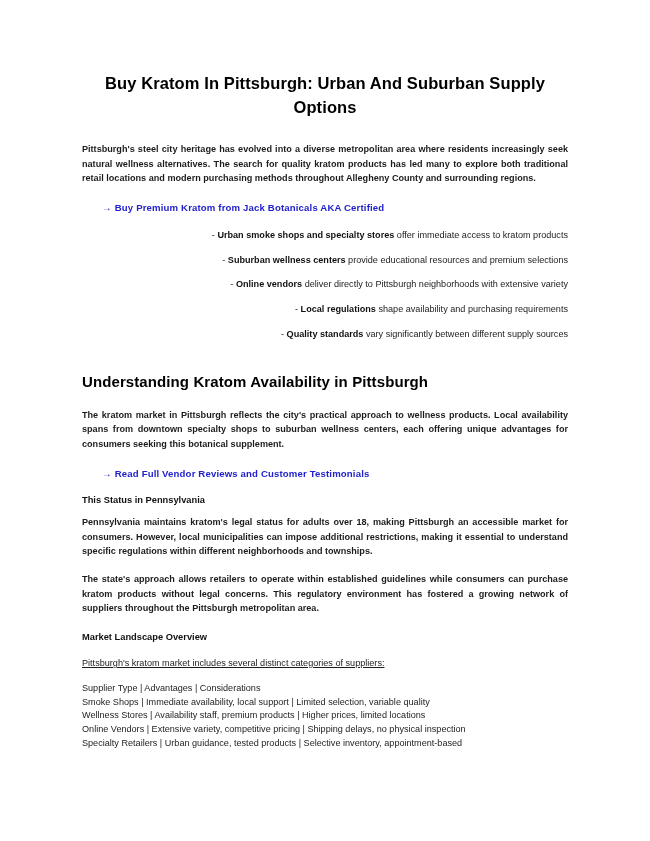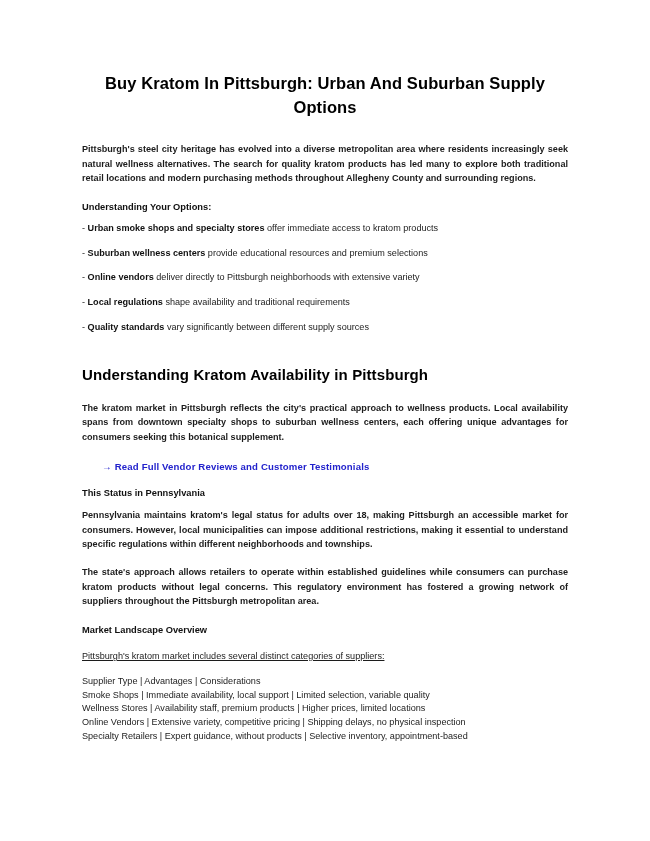--- a/index.html
+++ b/index.html
@@ -56,20 +56,21 @@
   .sub-heading {
     font-size: 9.3px;
     font-weight: bold;
     color: #111111;
     margin: 16px 0 10px 0;
   }
   ul.dash-list {
     list-style: none;
     margin: 0 0 16px 0;
     padding: 0;
+    text-align: right;
   }
   ul.dash-list li {
     font-size: 9.1px;
     line-height: 1.5;
     margin: 0 0 11px 0;
     color: #1c1c1c;
   }
   ul.dash-list li .lead {
     font-weight: bold;
     color: #111111;
@@ -100,28 +101,28 @@
 </style>
 </head>
 <body>
 
 <div class="page">
 
   <h1 class="doc-title">Buy Kratom In Pittsburgh: Urban And Suburban Supply Options</h1>
 
   <p class="body-text">Pittsburgh's steel city heritage has evolved into a diverse metropolitan area where residents increasingly seek natural wellness alternatives. The search for quality kratom products has led many to explore both traditional retail locations and modern purchasing methods throughout Allegheny County and surrounding regions.</p>
 
+  <a class="promo-link" href="#"><span class="arrow">→</span><span>Buy Premium Kratom from Jack Botanicals AKA Certified</span></a>
 
-  <div class="sub-heading">Understanding Your Options:</div>
 
   <ul class="dash-list">
     <li>- <span class="lead">Urban smoke shops and specialty stores</span><span> offer immediate access to kratom products</span></li>
     <li>- <span class="lead">Suburban wellness centers</span><span> provide educational resources and premium selections</span></li>
     <li>- <span class="lead">Online vendors</span><span> deliver directly to Pittsburgh neighborhoods with extensive variety</span></li>
-    <li>- <span class="lead">Local regulations</span><span> shape availability and traditional requirements</span></li>
+    <li>- <span class="lead">Local regulations</span><span> shape availability and purchasing requirements</span></li>
     <li>- <span class="lead">Quality standards</span><span> vary significantly between different supply sources</span></li>
   </ul>
 
   <h2 class="section-heading">Understanding Kratom Availability in Pittsburgh</h2>
 
   <p class="body-text">The kratom market in Pittsburgh reflects the city's practical approach to wellness products. Local availability spans from downtown specialty shops to suburban wellness centers, each offering unique advantages for consumers seeking this botanical supplement.</p>
 
   <a class="promo-link" href="#"><span class="arrow">→</span><span>Read Full Vendor Reviews and Customer Testimonials</span></a>
 
   <div class="sub-heading">This Status in Pennsylvania</div>
@@ -133,16 +134,16 @@
   <div class="sub-heading">Market Landscape Overview</div>
 
 
   <div class="table-intro">Pittsburgh's kratom market includes several distinct categories of suppliers:</div>
 
   <div class="pipe-table">
     <div class="row">Supplier Type | Advantages | Considerations</div>
     <div class="row">Smoke Shops | Immediate availability, local support | Limited selection, variable quality</div>
     <div class="row">Wellness Stores | Availability staff, premium products | Higher prices, limited locations</div>
     <div class="row">Online Vendors | Extensive variety, competitive pricing | Shipping delays, no physical inspection</div>
-    <div class="row">Specialty Retailers | Expert guidance, without products | Selective inventory, appointment-based</div>
+    <div class="row">Specialty Retailers | Urban guidance, tested products | Selective inventory, appointment-based</div>
   </div>
 
 </div>
 
 </body></html>

